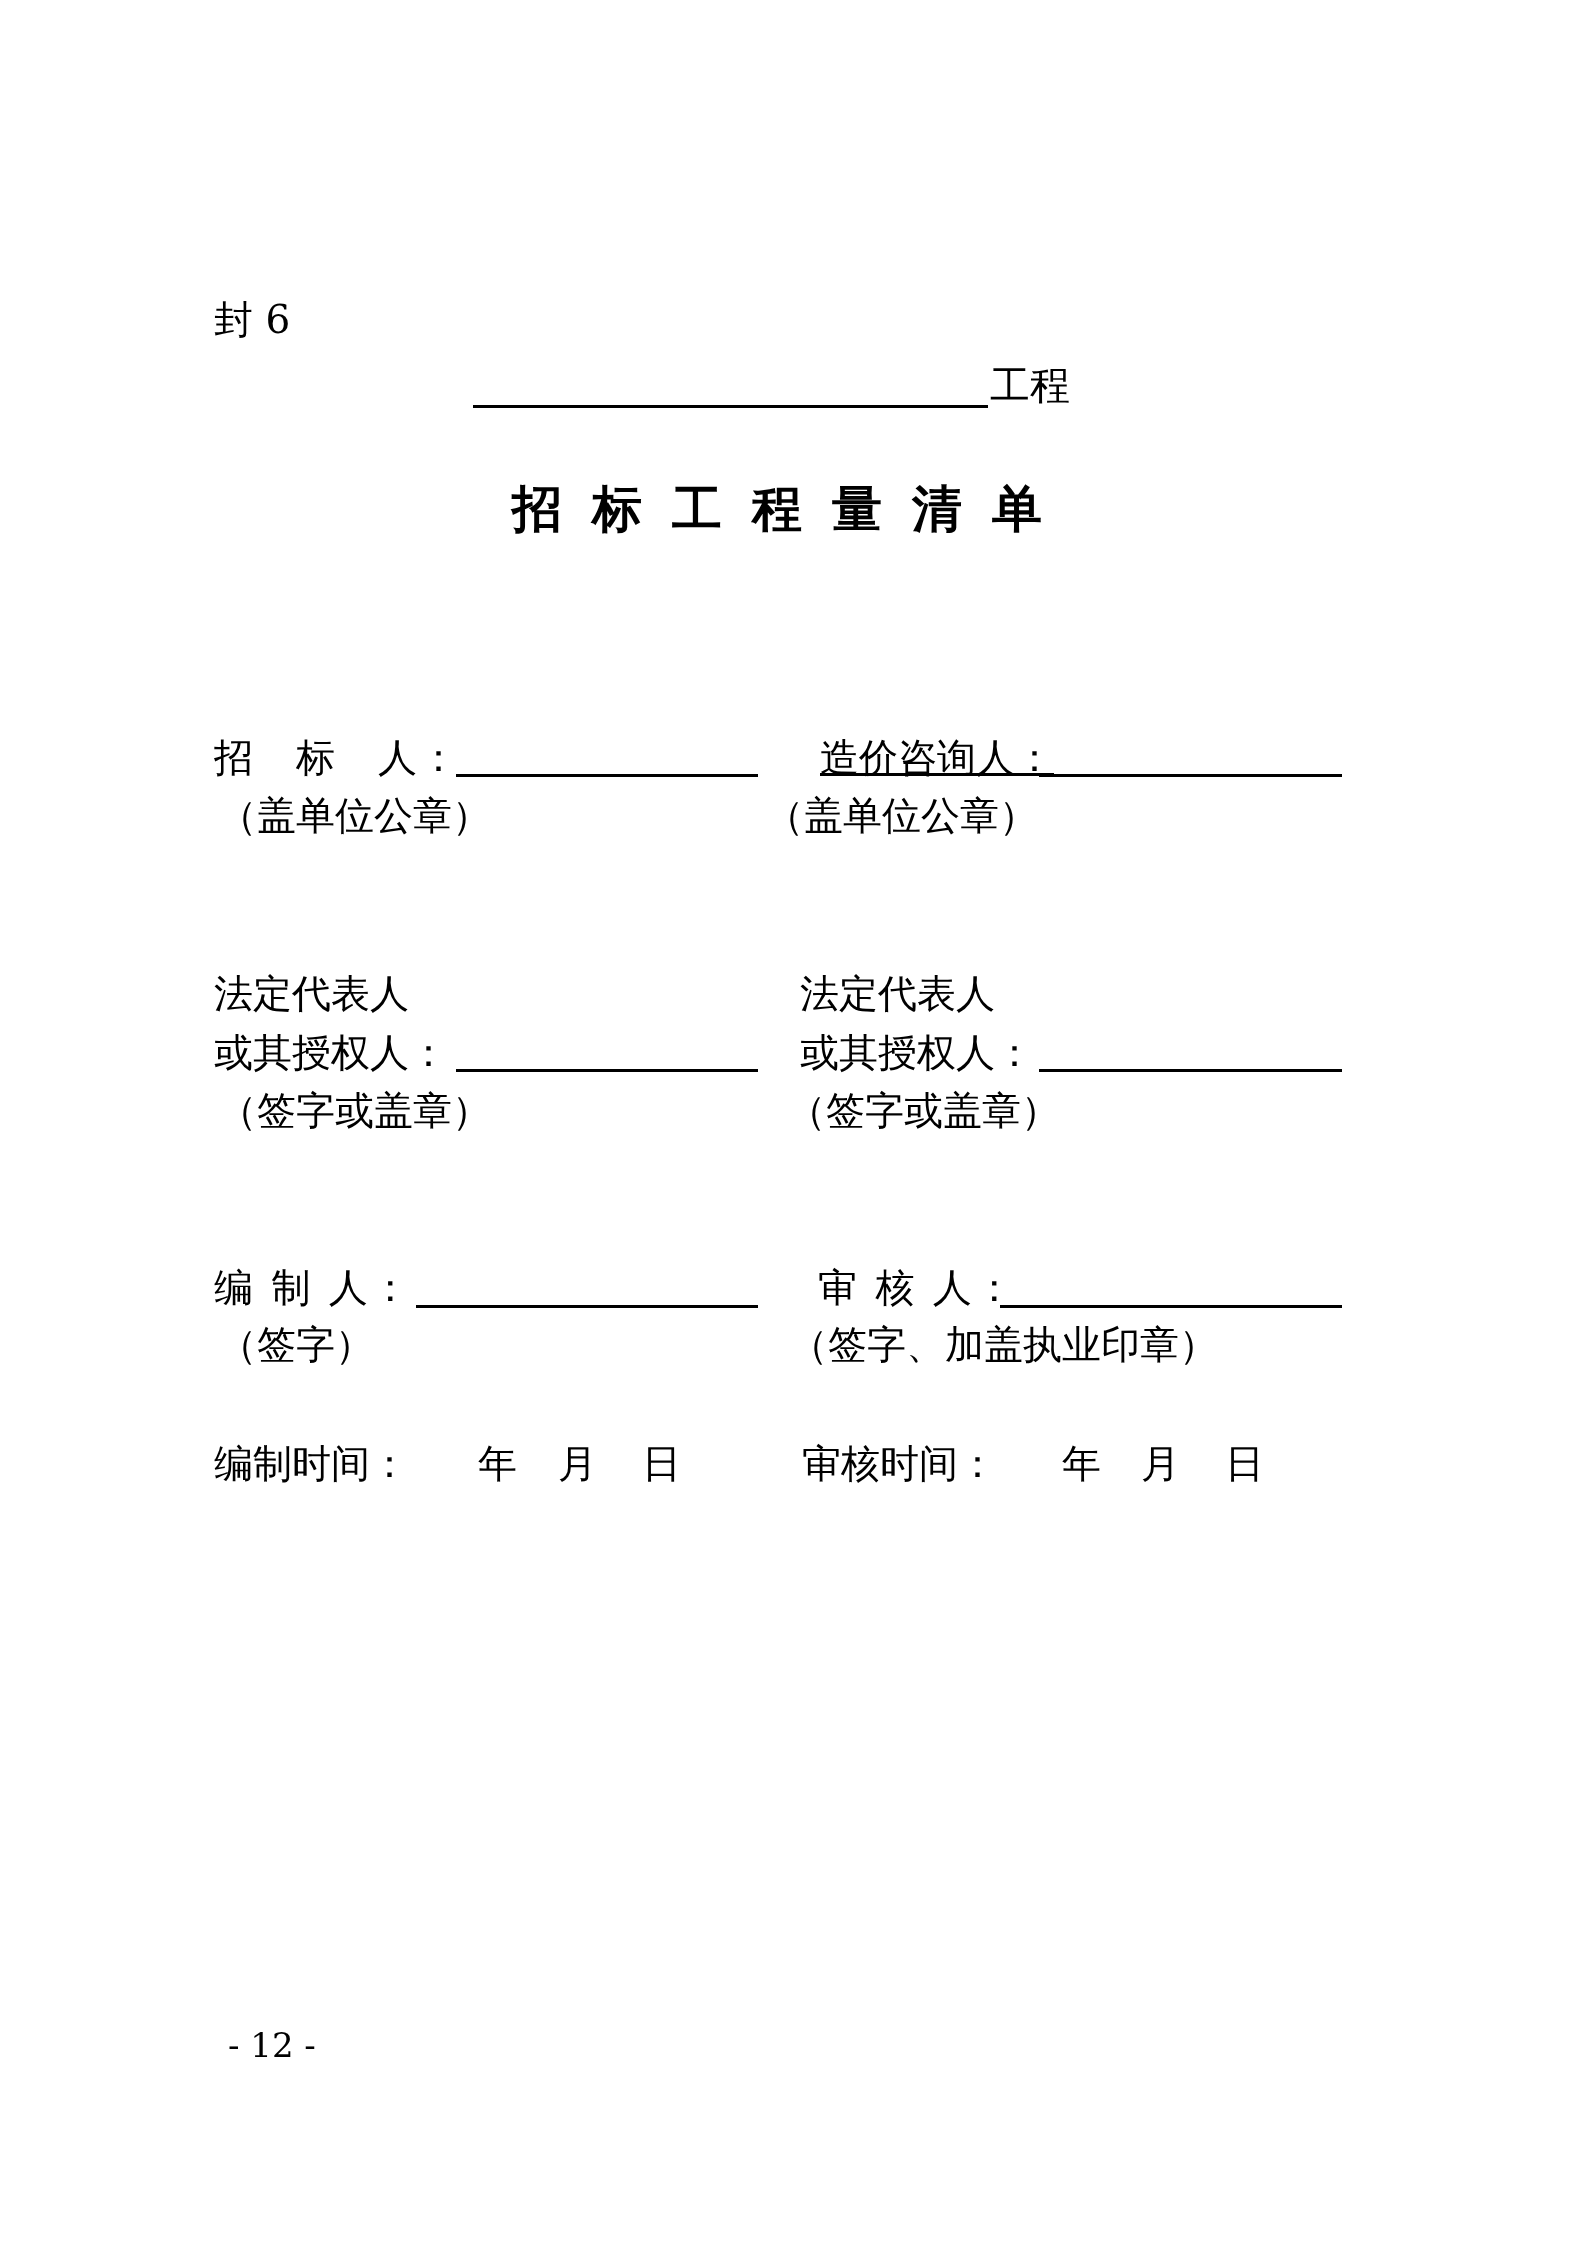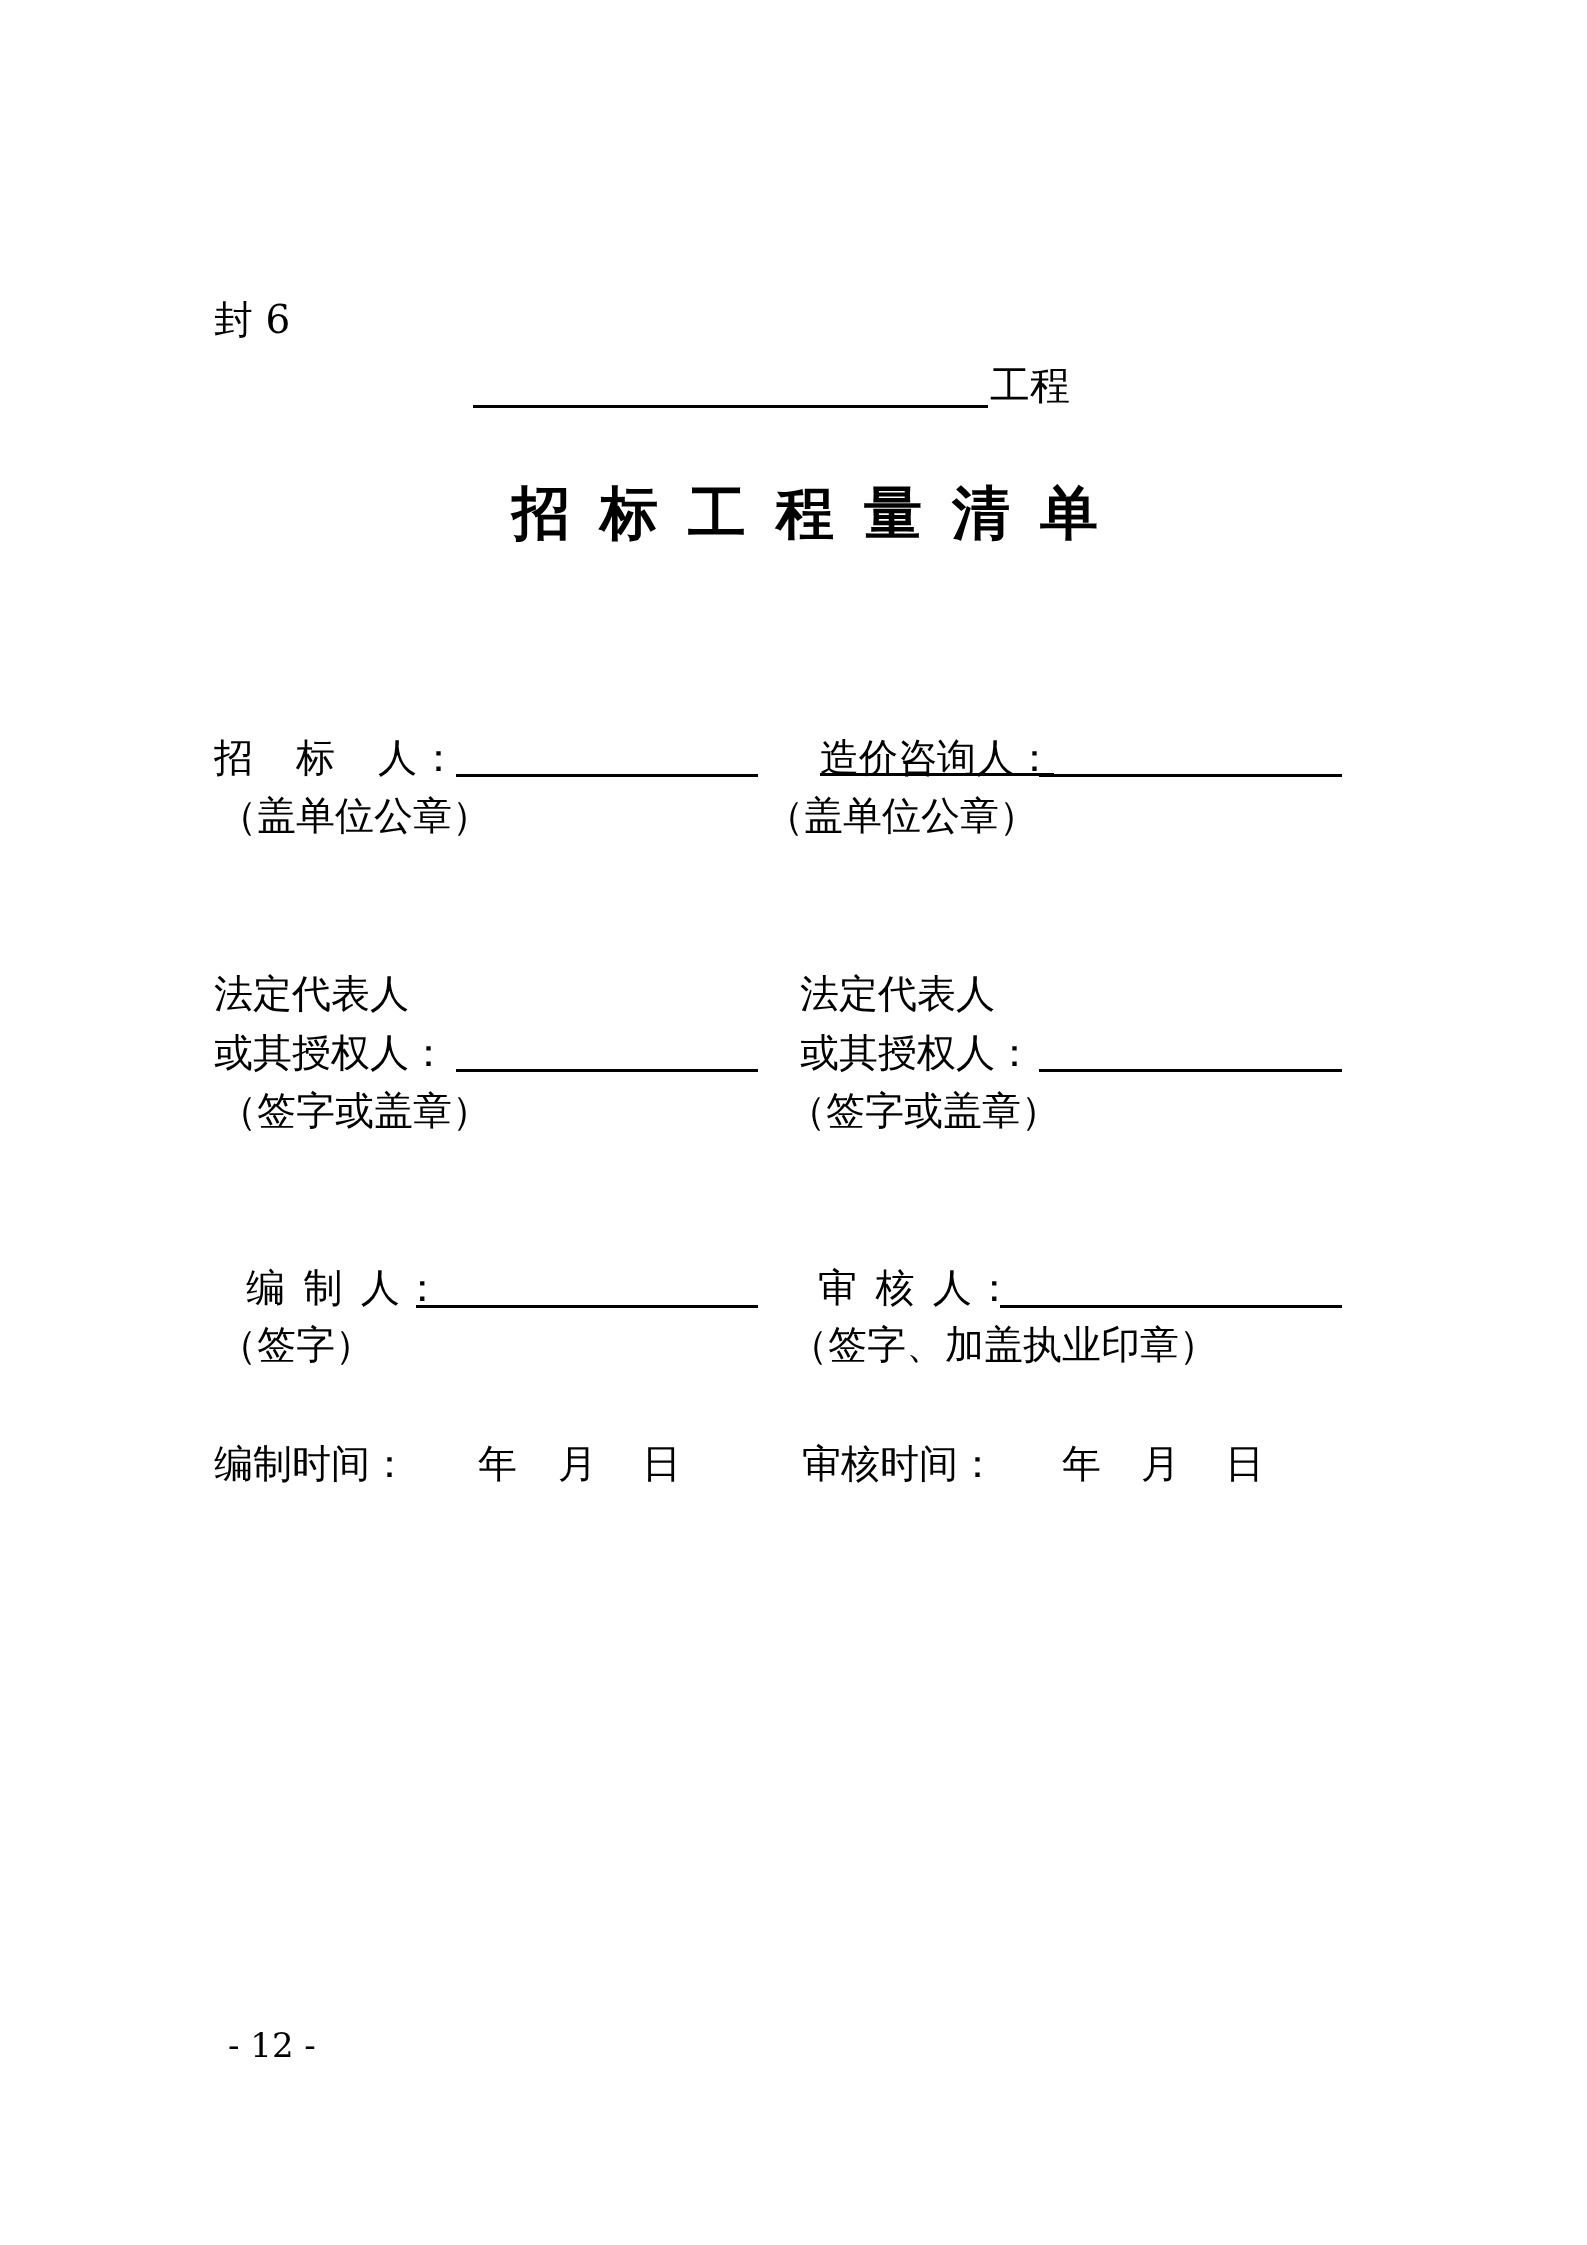--- a/index.html
+++ b/index.html
@@ -1,21 +1,21 @@
 <!DOCTYPE html>
 <html><head>
 <meta charset="utf-8">
 <style>
   html, body { margin: 0; padding: 0; background: #ffffff; }
   body { width: 1587px; height: 2245px; position: relative; overflow: hidden;
          font-family: "DejaVu Serif", "Liberation Serif", serif; color: #000; }
   .abs { position: absolute; white-space: pre; line-height: 1; }
   .t { font-size: 39px; }
   .line { position: absolute; height: 3px; background: #000; }
-  .title { font-size: 58px; font-weight: bold; letter-spacing: 30px; }
+  .title { font-size: 50px; font-weight: bold; letter-spacing: 30px; }
   .proj { font-size: 40px; font-family: "DejaVu Sans", "Liberation Sans", sans-serif; }
   .pn { font-size: 34px; margin-left: 16px; }
 </style>
 </head>
 <body>
 
 <div class="abs t" style="left:214px; top:300px;">封 6</div>
 
 <div class="line" style="left:473px; top:405px; width:515px;"></div>
 <div class="abs proj" style="left:990px; top:365px;">工程</div>
@@ -33,21 +33,21 @@
 <div class="abs t" style="left:214px; top:974px;">法定代表人</div>
 <div class="abs t" style="left:214px; top:1033px;">或其授权人：</div>
 <div class="line" style="left:456px; top:1069px; width:302px;"></div>
 <div class="abs t" style="left:218px; top:1091px;">（签字或盖章）</div>
 
 <div class="abs t" style="left:800px; top:974px;">法定代表人</div>
 <div class="abs t" style="left:800px; top:1033px;">或其授权人：</div>
 <div class="line" style="left:1039px; top:1069px; width:303px;"></div>
 <div class="abs t" style="left:787px; top:1091px;">（签字或盖章）</div>
 
-<div class="abs t" style="left:214px; top:1268px; letter-spacing:3px;margin-left:32px;">编 制 人：</div>
+<div class="abs t" style="left:214px; top:1268px; letter-spacing:3px;">编 制 人：</div>
 <div class="line" style="left:416px; top:1305px; width:342px;"></div>
 <div class="abs t" style="left:218px; top:1325px;">（签字）</div>
 
 <div class="abs t" style="left:802px; top:1268px; letter-spacing:3px;margin-left:16px;">审 核 人：</div>
 <div class="line" style="left:1000px; top:1305px; width:342px;"></div>
 <div class="abs t" style="left:789px; top:1325px;text-align:right;">（签字、加盖执业印章）</div>
 
 <div class="abs t" style="left:214px; top:1444px;">编制时间：</div>
 <div class="abs t" style="left:478px; top:1444px;">年</div>
 <div class="abs t" style="left:558px; top:1444px;">月</div>

